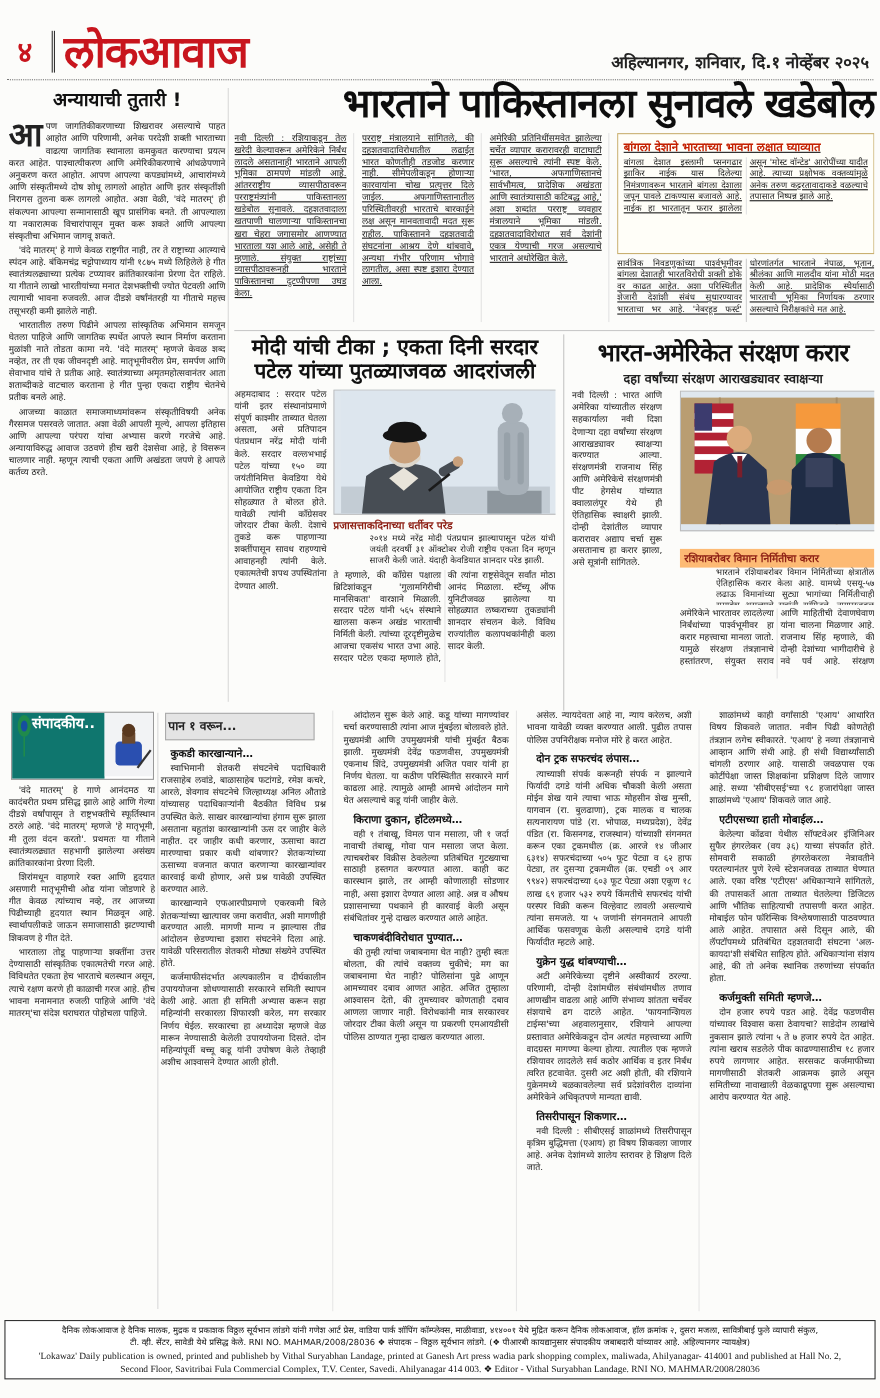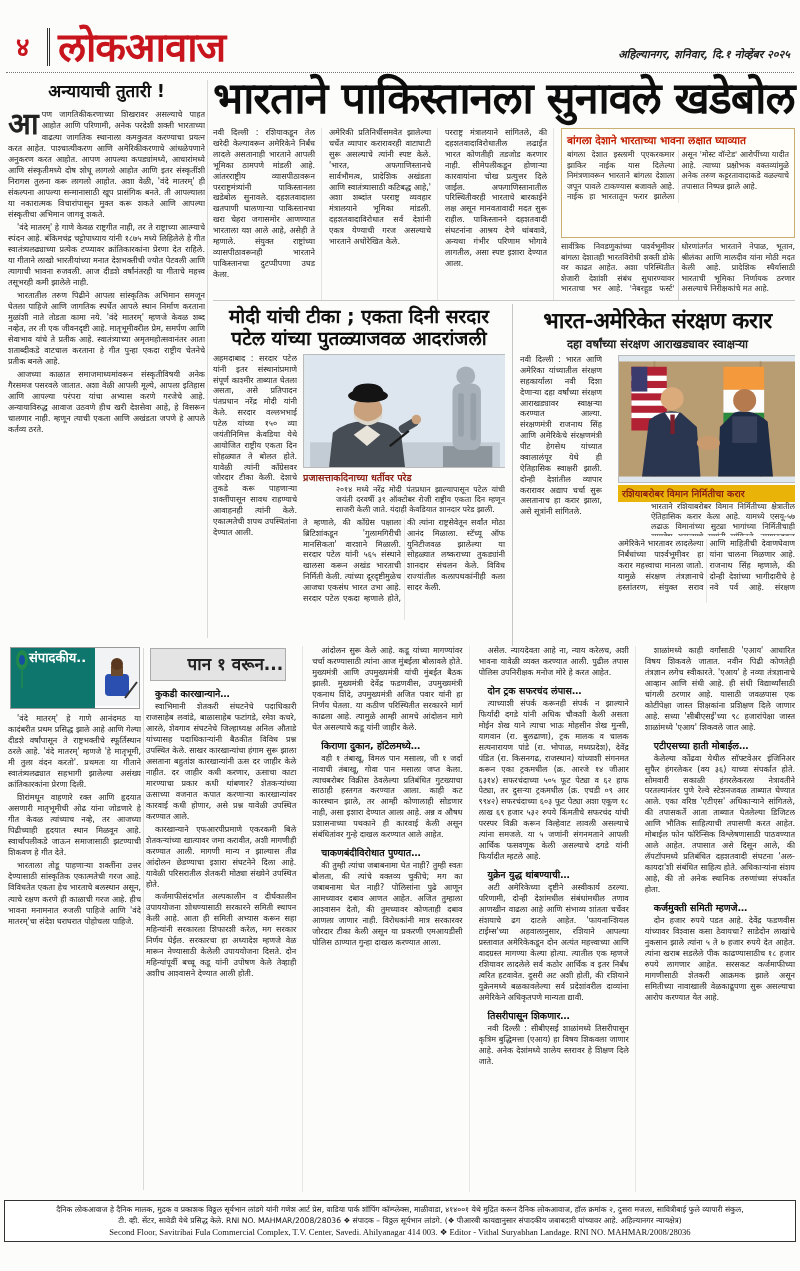--- a/index.html
+++ b/index.html
@@ -3,41 +3,41 @@
 <meta charset="utf-8">
 <style>
   html,body{margin:0;padding:0;background:#9a9a9a;}
   .page{position:relative;width:800px;height:1271px;background:#fcfcfa;margin:0 auto;
         font-family:"DejaVu Sans",sans-serif;color:#1c1c1c;overflow:hidden;}
   
   .mh{position:absolute;left:0;top:22px;width:800px;height:50px;}
   .mh-num{position:absolute;left:16px;top:6px;font-size:26px;font-weight:800;color:#c8151d;}
   .mh-bar{position:absolute;left:47px;top:6px;height:38px;width:0;border-left:3px double #333;}
   .mh-brand{position:absolute;left:58px;top:-4px;font-size:40px;font-weight:800;color:#c8151d;letter-spacing:-1px;}
-  .mh-date{position:absolute;right:10px;top:24px;font-size:11px;font-weight:700;color:#222;font-style:italic;}
+  .mh-date{position:absolute;right:10px;top:24px;font-size:15px;font-weight:700;color:#222;}
   .mh-rule{position:absolute;left:6px;right:6px;top:72px;border-top:1px dotted #777;}
   
   .jt{text-align:justify;}
   .bp{margin:0 0 2px 0;text-indent:9px;}
   .bp:first-child{text-indent:9px;}
   .sub-head{margin:5px 0 2px 0;font-size:9.5px;font-weight:700;color:#111;text-indent:9px;}
   .dropcap{float:left;font-size:30px;line-height:0.85;font-weight:700;padding:2px 3px 0 0;color:#222;}
   
   .edit-col{position:absolute;left:8px;top:78px;width:197px;height:562px;overflow:hidden;font-size:8px;line-height:1.38;}
   .edit-head{font-size:17px;font-weight:800;text-align:center;margin:2px 0 6px 0;color:#111;}
   .vrule{position:absolute;width:0;border-left:1px solid #d9d9d9;}
   .edit-graphic{position:absolute;left:10px;top:647px;width:128px;height:60px;border:1px solid #999;
                 background:#fff;display:flex;align-items:stretch;overflow:hidden;}
   .eg-blue{background:#0f766e;color:#fff;font-weight:800;font-size:13px;display:flex;align-items:flex-start;
            padding:0 4px;flex:1;}
   .edit-col2{position:absolute;left:8px;top:713px;width:133px;height:478px;overflow:hidden;font-size:8px;line-height:1.38;}
   
   .lead{position:absolute;left:213px;top:76px;width:582px;}
-  .lead h1{margin:0;font-size:43px;line-height:1.05;font-weight:800;text-align:left;letter-spacing:-1px;color:#0d0d0d;white-space:nowrap;}
-  .lead-cols{display:flex;gap:7px;margin-top:7px;height:172px;overflow:hidden;}
+  .lead h1{margin:0;font-size:36px;line-height:1.05;font-weight:800;text-align:right;letter-spacing:-1px;color:#0d0d0d;white-space:nowrap;}
+  .lead-cols{display:flex;gap:7px;margin-top:7px;height:172px;overflow:hidden;text-decoration:underline;}
   .lcol{flex:1;font-size:8px;line-height:1.36;overflow:hidden;border-right:1px solid #e3e3e3;padding-right:6px;}
   .lead-right{width:234px;flex:none;overflow:hidden;}
   .subitem{border:1px solid #c9b071;background:#fffef8;padding:4px 5px;height:100px;overflow:hidden;}
   .subitem-h{font-size:10.5px;font-weight:700;color:#c42000;margin:0 0 3px 0;}
   .subitem-t{font-size:7.8px;line-height:1.35;column-count:2;column-gap:7px;column-rule:1px solid #e3e3e3;}
   .lead-right-rest{margin-top:4px;height:58px;overflow:hidden;font-size:7.8px;line-height:1.35;
                    column-count:2;column-gap:7px;column-rule:1px solid #cfcfcf;}
   
   .mid{position:absolute;left:213px;top:300px;width:582px;height:342px;display:flex;border-top:1px solid #c9c9c9;padding-top:3px;}
   .mid-left{width:292px;border-right:1px solid #c5c5c5;padding-right:7px;}
@@ -47,28 +47,28 @@
   .m-right{flex:1;overflow:hidden;}
   .cap-title{font-size:9.5px;font-weight:700;color:#8d1f14;margin:3px 0 1px 0;}
   .cap-text{font-size:7.8px;line-height:1.3;height:30px;overflow:hidden;margin-left:33px;}
   .m-below{column-count:2;column-gap:6px;column-rule:1px solid #e3e3e3;font-size:8px;line-height:1.36;height:102px;overflow:hidden;margin-top:3px;}
   .mid-right{flex:1;padding-left:7px;overflow:hidden;}
   .mid-right h2{margin:0;font-size:22px;font-weight:800;text-align:center;letter-spacing:-0.5px;color:#101010;}
   .mid-sub{font-size:11.5px;font-weight:600;text-align:center;margin:2px 0 4px 0;color:#222;}
   .d-body{display:flex;gap:16px;}
   .d-lcol{width:82px;flex:none;font-size:8px;line-height:1.36;height:274px;overflow:hidden;}
   .d-right{flex:1;overflow:hidden;}
-  .cap-bar{background:#eab308;padding:2px 4px;margin-top:2px;}
+  .cap-bar{background:#fdba74;padding:2px 4px;margin-top:16px;}
   .d-below{column-count:2;column-gap:6px;column-rule:1px solid #e3e3e3;font-size:8px;line-height:1.36;height:64px;overflow:hidden;margin-top:3px;}
   .photo{display:block;width:100%;border:1px solid #bbb;background:#dfe7ee;}
   
   .bottom{position:absolute;left:146px;top:646px;width:649px;height:546px;display:flex;gap:9px;}
   .bcol{flex:1;font-size:8px;line-height:1.37;overflow:hidden;border-right:1px solid #e6e6e6;padding-right:6px;}
   .bcol:last-child{border-right:none;padding-right:0;}
-  .cont-header{background:#e4e4e4;border:1px solid #ababab;text-align:right;font-size:17px;font-weight:800;
+  .cont-header{background:#e4e4e4;border:1px solid #ababab;text-align:left;font-size:11px;font-weight:800;
                padding:4px 2px;margin:2px 10px 6px 4px;color:#222;}
   
   .footer{position:absolute;left:4px;right:4px;top:1200px;border:1.5px solid #333;padding:3px 8px;text-align:center;background:#fff;}
   .f-mr{font-size:7.6px;line-height:1.45;color:#111;}
   .f-en{font-size:8.6px;line-height:1.4;font-family:"Liberation Serif","DejaVu Serif",serif;color:#111;}
 </style>
 </head>
 <body>
 
 <div class="page">
@@ -89,26 +89,26 @@
         <p class="bp">भारतातील तरुण पिढीने आपला सांस्कृतिक अभिमान समजून घेतला पाहिजे आणि जागतिक स्पर्धेत आपले स्थान निर्माण करताना मुळांशी नाते तोडता कामा नये. 'वंदे मातरम्' म्हणजे केवळ शब्द नव्हेत, तर ती एक जीवनदृष्टी आहे. मातृभूमीवरील प्रेम, समर्पण आणि सेवाभाव यांचे ते प्रतीक आहे. स्वातंत्र्याच्या अमृतमहोत्सवानंतर आता शताब्दीकडे वाटचाल करताना हे गीत पुन्हा एकदा राष्ट्रीय चेतनेचे प्रतीक बनले आहे.</p>
         <p class="bp">आजच्या काळात समाजमाध्यमांवरून संस्कृतीविषयी अनेक गैरसमज पसरवले जातात. अशा वेळी आपली मूल्ये, आपला इतिहास आणि आपल्या परंपरा यांचा अभ्यास करणे गरजेचे आहे. अन्यायाविरुद्ध आवाज उठवणे हीच खरी देशसेवा आहे, हे विसरून चालणार नाही. म्हणून त्याची एकता आणि अखंडता जपणे हे आपले कर्तव्य ठरते.</p>
       </div>
   </div>
   <div class="vrule" style="left:207px;top:80px;height:558px;"></div>
 
   <div class="lead">
     <h1>भारताने पाकिस्तानला सुनावले खडेबोल</h1>
     <div class="lead-cols">
       <div class="lcol jt">नवी दिल्ली : रशियाकडून तेल खरेदी केल्यावरून अमेरिकेने निर्बंध लादले असतानाही भारताने आपली भूमिका ठामपणे मांडली आहे. आंतरराष्ट्रीय व्यासपीठावरून परराष्ट्रमंत्र्यांनी पाकिस्तानला खडेबोल सुनावले. दहशतवादाला खतपाणी घालणाऱ्या पाकिस्तानचा खरा चेहरा जगासमोर आणण्यात भारताला यश आले आहे, असेही ते म्हणाले. संयुक्त राष्ट्रांच्या व्यासपीठावरूनही भारताने पाकिस्तानचा दुटप्पीपणा उघड केला.</div>
+      <div class="lcol jt">परराष्ट्र मंत्रालयाने सांगितले, की दहशतवादाविरोधातील लढाईत भारत कोणतीही तडजोड करणार नाही. सीमेपलीकडून होणाऱ्या कारवायांना चोख प्रत्युत्तर दिले जाईल. अफगाणिस्तानातील परिस्थितीवरही भारताचे बारकाईने लक्ष असून मानवतावादी मदत सुरू राहील. पाकिस्तानने दहशतवादी संघटनांना आश्रय देणे थांबवावे, अन्यथा गंभीर परिणाम भोगावे लागतील, असा स्पष्ट इशारा देण्यात आला.</div>
       <div class="lcol jt">अमेरिकी प्रतिनिधींसमवेत झालेल्या चर्चेत व्यापार करारावरही वाटाघाटी सुरू असल्याचे त्यांनी स्पष्ट केले. 'भारत, अफगाणिस्तानचे सार्वभौमत्व, प्रादेशिक अखंडता आणि स्वातंत्र्यासाठी कटिबद्ध आहे,' अशा शब्दांत परराष्ट्र व्यवहार मंत्रालयाने भूमिका मांडली. दहशतवादाविरोधात सर्व देशांनी एकत्र येण्याची गरज असल्याचे भारताने अधोरेखित केले.</div>
-      <div class="lcol jt">परराष्ट्र मंत्रालयाने सांगितले, की दहशतवादाविरोधातील लढाईत भारत कोणतीही तडजोड करणार नाही. सीमेपलीकडून होणाऱ्या कारवायांना चोख प्रत्युत्तर दिले जाईल. अफगाणिस्तानातील परिस्थितीवरही भारताचे बारकाईने लक्ष असून मानवतावादी मदत सुरू राहील. पाकिस्तानने दहशतवादी संघटनांना आश्रय देणे थांबवावे, अन्यथा गंभीर परिणाम भोगावे लागतील, असा स्पष्ट इशारा देण्यात आला.</div>
       <div class="lead-right">
         <div class="subitem">
           <div class="subitem-h">बांगला देशाने भारताच्या भावना लक्षात घ्याव्यात</div>
-          <div class="subitem-t jt">बांगला देशात इस्लामी प्एकरकमार झाकिर नाईक यास दिलेल्या निमंत्रणावरून भारताने बांगला देशाला जपून पावले टाकण्यास बजावले आहे. नाईक हा भारतातून फरार झालेला असून 'मोस्ट वॉन्टेड' आरोपींच्या यादीत आहे. त्याच्या प्रक्षोभक वक्तव्यांमुळे अनेक तरुण कट्टरतावादाकडे वळल्याचे तपासात निष्पन्न झाले आहे.</div>
+          <div class="subitem-t jt">बांगला देशात इस्लामी प्सनगढार झाकिर नाईक यास दिलेल्या निमंत्रणावरून भारताने बांगला देशाला जपून पावले टाकण्यास बजावले आहे. नाईक हा भारतातून फरार झालेला असून 'मोस्ट वॉन्टेड' आरोपींच्या यादीत आहे. त्याच्या प्रक्षोभक वक्तव्यांमुळे अनेक तरुण कट्टरतावादाकडे वळल्याचे तपासात निष्पन्न झाले आहे.</div>
         </div>
         <div class="lead-right-rest jt">सार्वत्रिक निवडणुकांच्या पार्श्वभूमीवर बांगला देशातही भारतविरोधी शक्ती डोके वर काढत आहेत. अशा परिस्थितीत शेजारी देशांशी संबंध सुधारण्यावर भारताचा भर आहे. 'नेबरहूड फर्स्ट' धोरणांतर्गत भारताने नेपाळ, भूतान, श्रीलंका आणि मालदीव यांना मोठी मदत केली आहे. प्रादेशिक स्थैर्यासाठी भारताची भूमिका निर्णायक ठरणार असल्याचे निरीक्षकांचे मत आहे.</div>
       </div>
     </div>
   </div>
 
   <div class="mid">
     <div class="mid-left">
       <h2>मोदी यांची टीका ; एकता दिनी सरदार पटेल यांच्या पुतळ्याजवळ आदरांजली</h2>
       <div class="mid-body">
@@ -255,16 +255,17 @@
           <p class="bp">केलेल्या कोंढवा येथील सॉफ्टवेअर इंजिनिअर सुफैर हंगरलेकर (वय ३६) याच्या संपर्कात होते. सोमवारी सकाळी हंगरलेकरला नेत्रावतीने परतल्यानंतर पुणे रेल्वे स्टेशनजवळ ताब्यात घेण्यात आले. एका वरिष्ठ 'एटीएस' अधिकाऱ्याने सांगितले, की तपासकर्ते आता ताब्यात घेतलेल्या डिजिटल आणि भौतिक साहित्याची तपासणी करत आहेत. मोबाईल फोन फॉरेन्सिक विश्लेषणासाठी पाठवण्यात आले आहेत. तपासात असे दिसून आले, की लॅपटॉपमध्ये प्रतिबंधित दहशतवादी संघटना 'अल-कायदा'शी संबंधित साहित्य होते. अधिकाऱ्यांना संशय आहे, की तो अनेक स्थानिक तरुणांच्या संपर्कात होता.</p>
           <h4 class="sub-head">कर्जमुक्ती समिती म्हणजे…</h4>
           <p class="bp">दोन हजार रुपये पडत आहे. देवेंद्र फडणवीस यांच्यावर विश्वास कसा ठेवायचा? साडेदोन लाखांचे नुकसान झाले त्यांना ५ ते ७ हजार रुपये देत आहेत. त्यांना खराब सडलेले पीक काढण्यासाठीच १८ हजार रुपये लागणार आहेत. सरसकट कर्जमाफीच्या मागणीसाठी शेतकरी आक्रमक झाले असून समितीच्या नावाखाली वेळकाढूपणा सुरू असल्याचा आरोप करण्यात येत आहे.</p>
         </div>
     </div>
   </div>
 
   <div class="footer">
     <div class="f-mr">दैनिक लोकआवाज हे दैनिक मालक, मुद्रक व प्रकाशक विठ्ठल सूर्यभान लांडगे यांनी गणेश आर्ट प्रेस, वाडिया पार्क शॉपिंग कॉम्प्लेक्स, माळीवाडा, ४१४००१ येथे मुद्रित करून दैनिक लोकआवाज, हॉल क्रमांक २, दुसरा मजला, सावित्रीबाई फुले व्यापारी संकुल,</div>
     <div class="f-mr">टी. व्ही. सेंटर, सावेडी येथे प्रसिद्ध केले. RNI NO. MAHMAR/2008/28036 ❖ संपादक – विठ्ठल सूर्यभान लांडगे. (❖ पीआरबी कायद्यानुसार संपादकीय जबाबदारी यांच्यावर आहे. अहिल्यानगर न्यायक्षेत्र)</div>
+    <div class="f-en">'Lokawaz' Daily publication is owned, printed and publisheb by Vithal Suryabhan Landage, printed at Ganesh Art press wadia park shopping complex, maliwada, Ahilyanagar- 414001 and published at Hall No. 2,</div>
     <div class="f-en">Second Floor, Savitribai Fula Commercial Complex, T.V. Center, Savedi. Ahilyanagar 414 003.  ❖ Editor - Vithal Suryabhan Landage. RNI NO. MAHMAR/2008/28036</div>
   </div>
 
 </div>
 
 </body></html>

